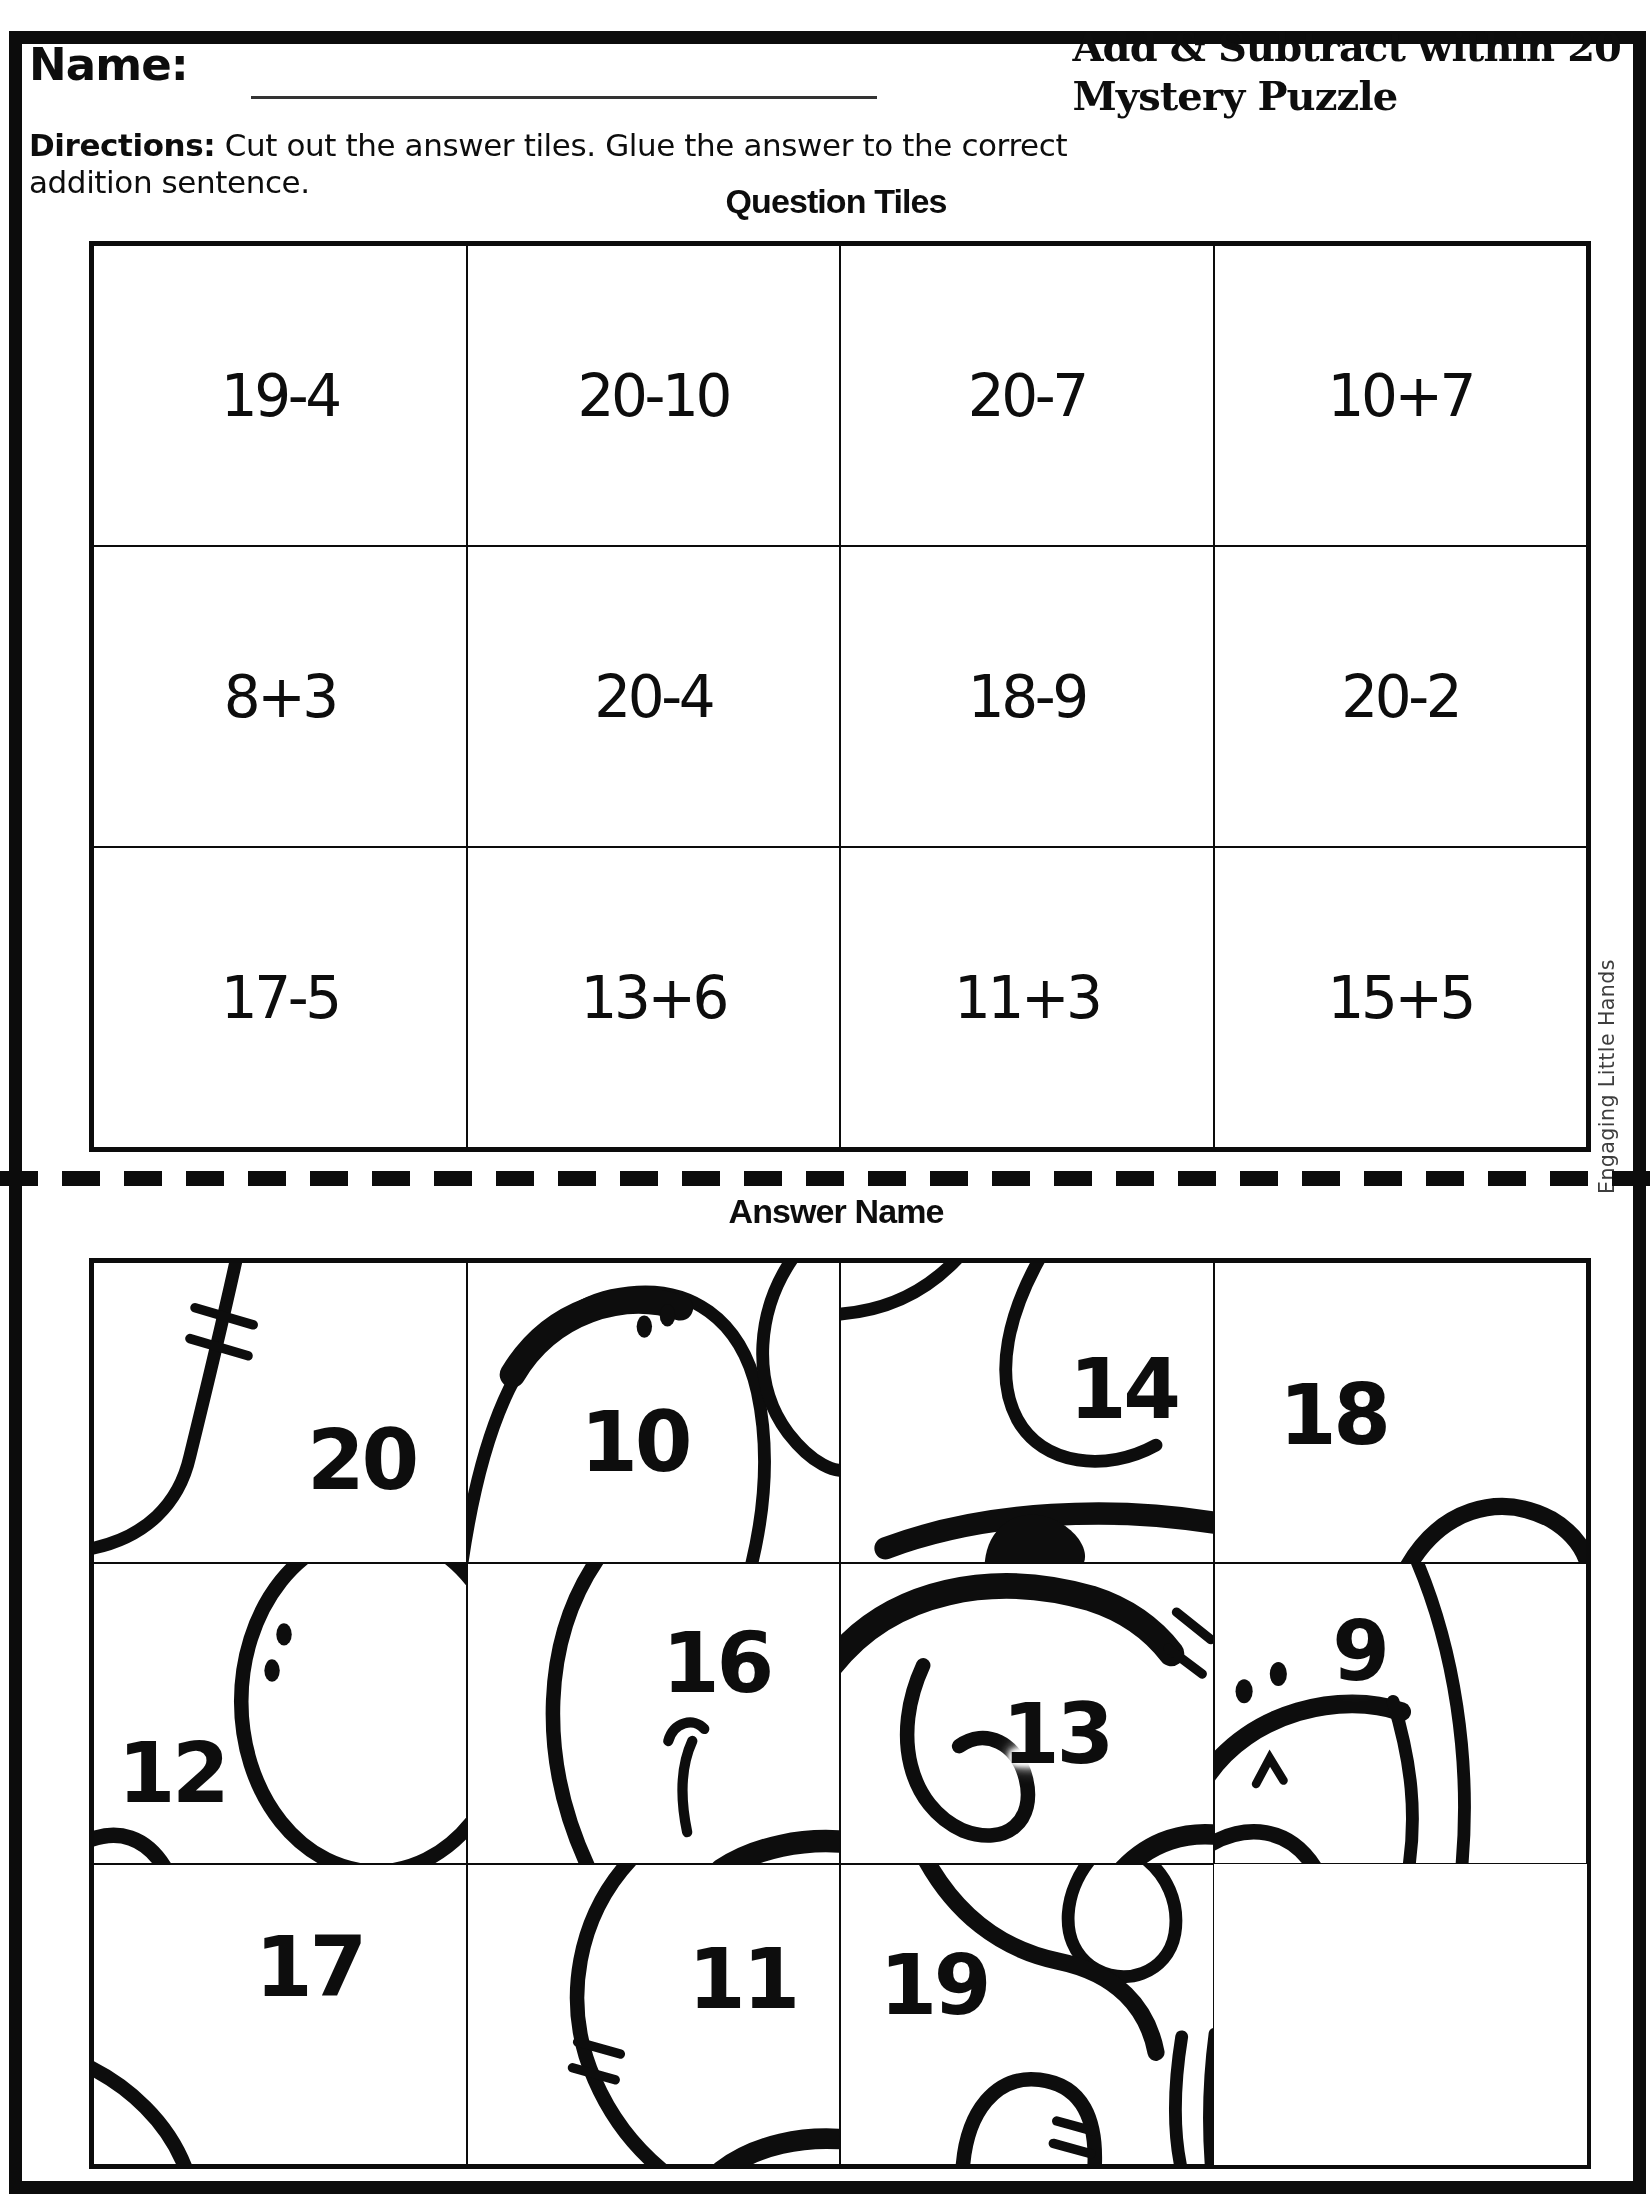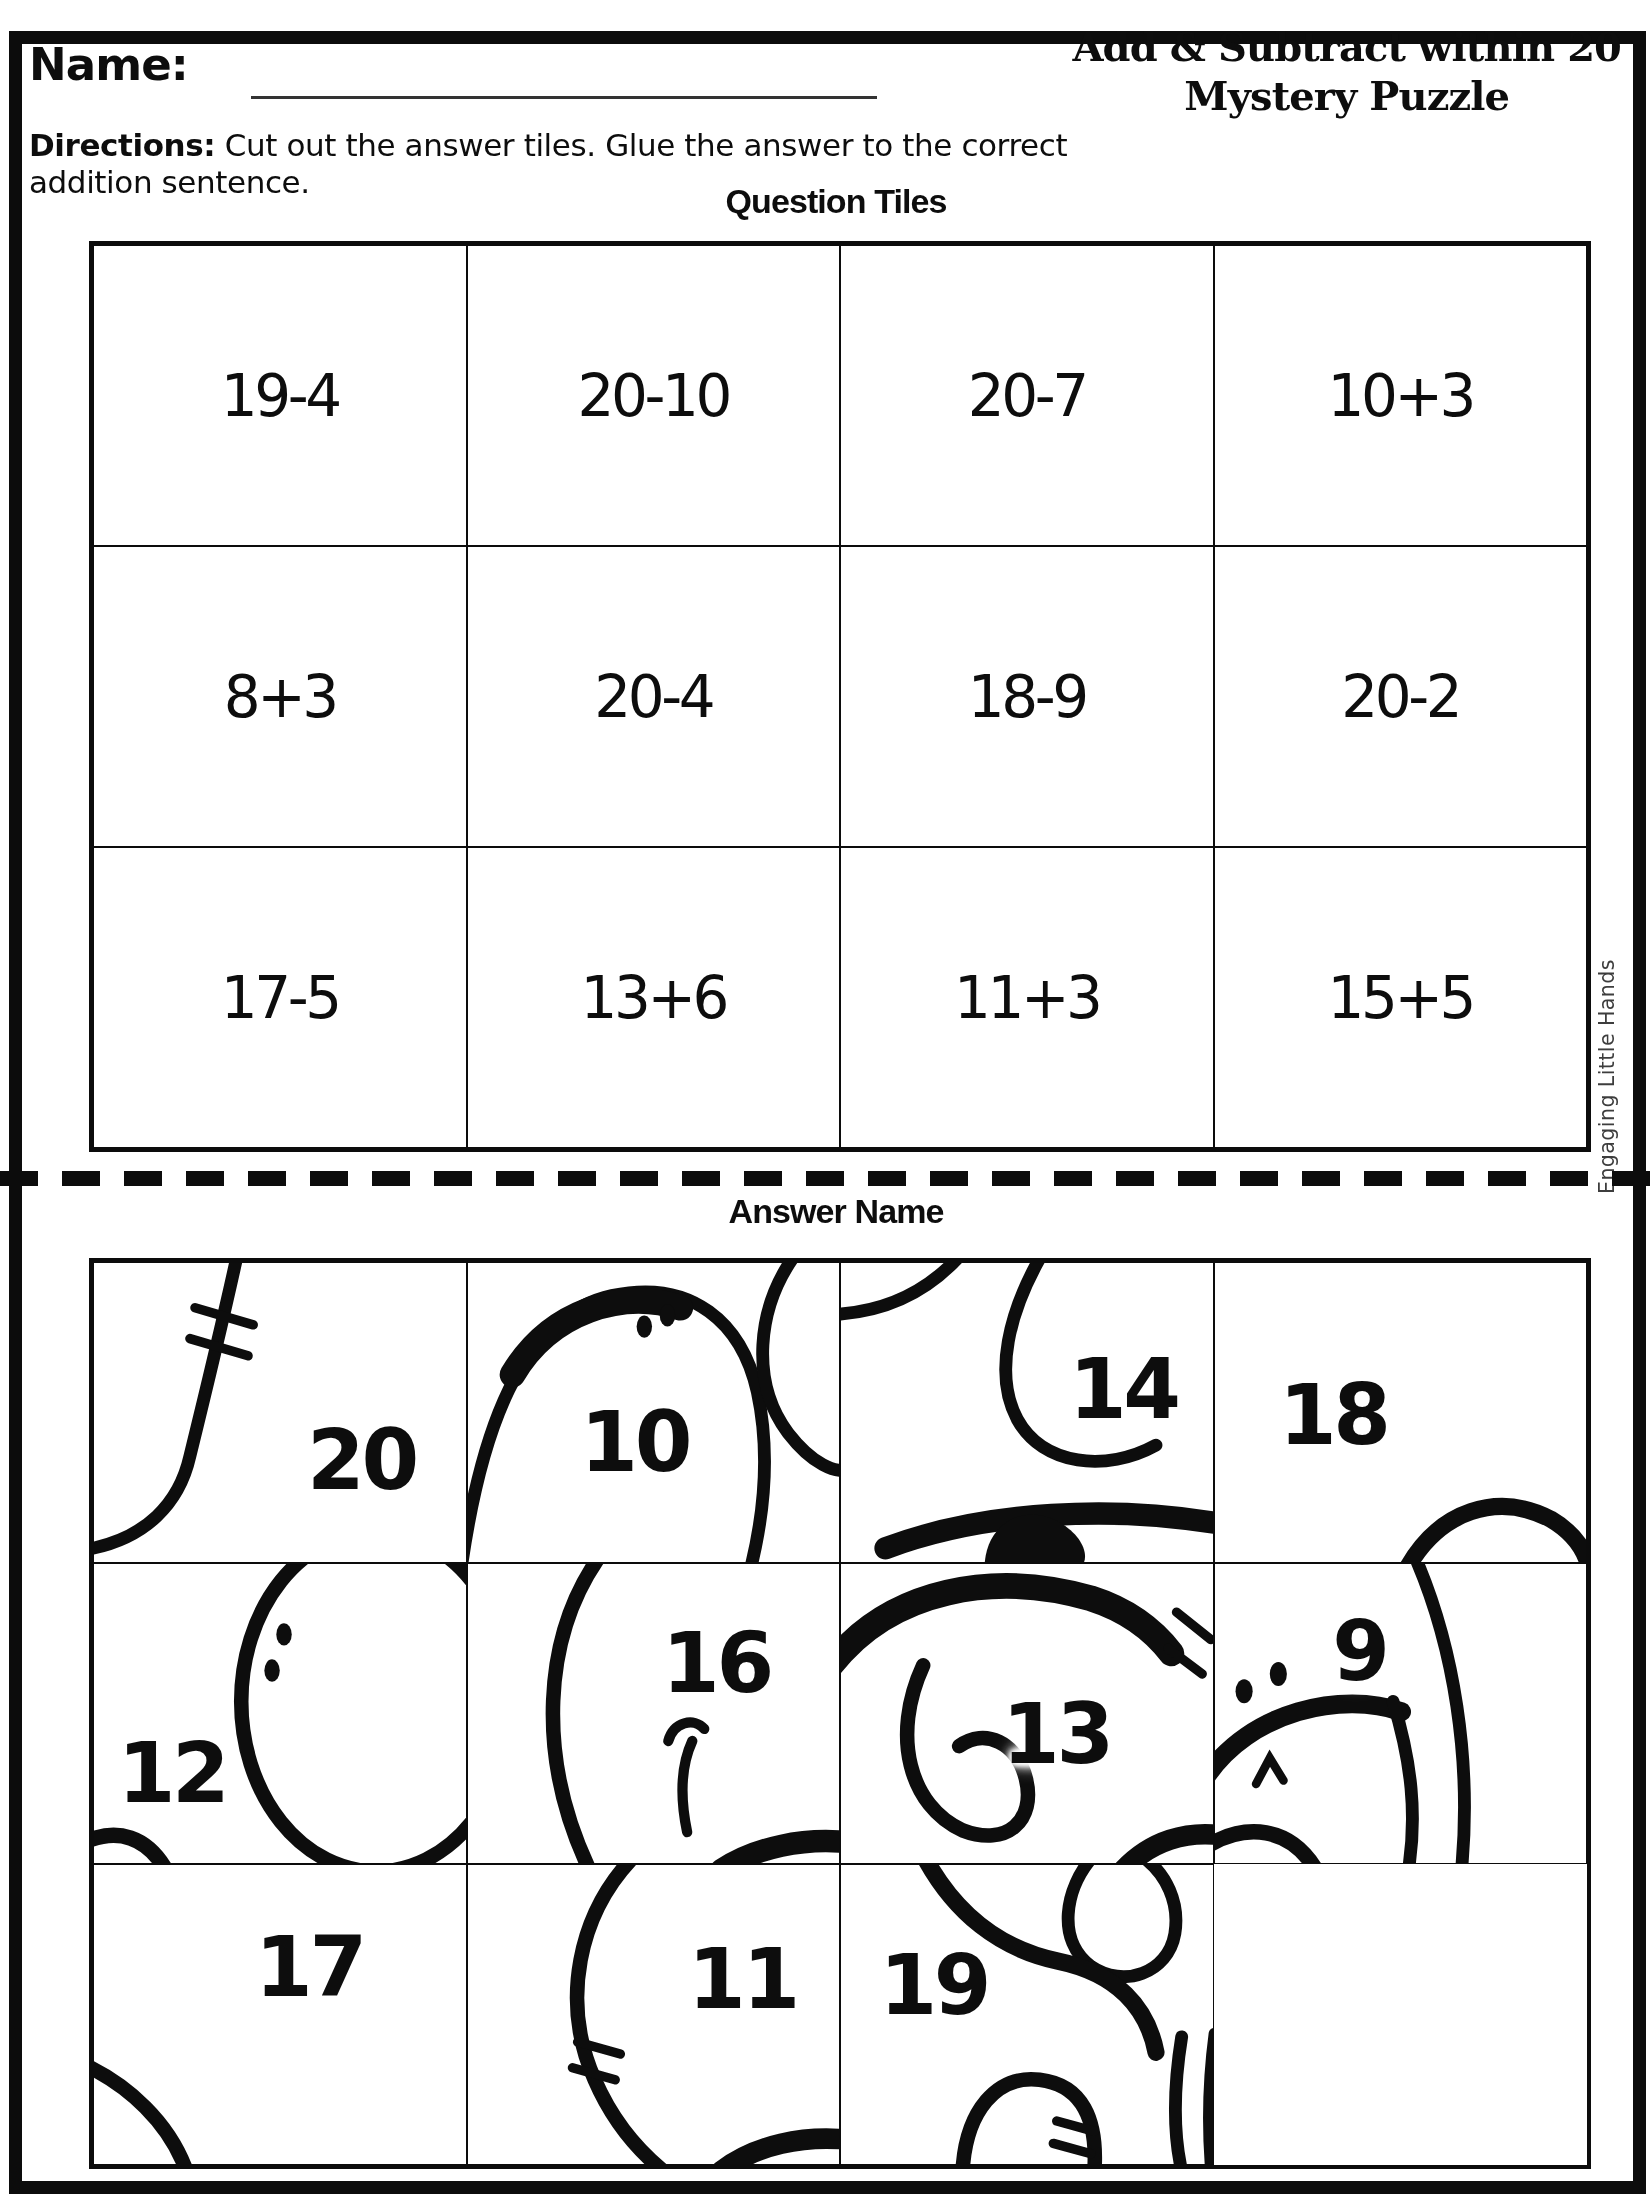--- a/index.html
+++ b/index.html
@@ -9,21 +9,21 @@
     font-family:"DejaVu Sans", sans-serif;
   }
   .page-border {
     position:absolute; left:8.6px; top:31px; width:1611px; height:2137px;
     border:13px solid #0c0c0c;
   }
   
   .name-row { position:absolute; left:29px; top:38px; font-size:45px; font-weight:bold; letter-spacing:-0.9px; }
   .name-underline { position:absolute; left:251px; top:96px; width:626px; height:3.4px; background:#333; }
   .doc-title {
-    position:absolute; right:31px; top:22.4px; text-align:center;
+    position:absolute; right:31px; top:22.4px; text-align:left;
     font-family:"DejaVu Serif", serif; font-weight:600; font-size:40px; line-height:49px; letter-spacing:-0.9px;
   }
   .directions { position:absolute; left:29px; top:127px; width:1075px; font-size:31px; line-height:37px; letter-spacing:-0.4px; }
   .directions b { font-weight:bold; }
   
   .section-title {
     position:absolute; left:89px; width:1494px; text-align:center;
     font-family:Liberation Sans, sans-serif; font-weight:600; font-size:34px; letter-spacing:-0.9px;
   }
   .q-title { top:182px; }
@@ -71,21 +71,21 @@
 </div>
 
 <div class="directions"><b>Directions:</b><span> Cut out the answer tiles. Glue the answer to the correct addition sentence.</span></div>
 
 <div class="section-title q-title">Question Tiles</div>
 
 <div class="grid q-grid">
   <div class="cell q-cell">19-4</div>
   <div class="cell q-cell">20-10</div>
   <div class="cell q-cell">20-7</div>
-  <div class="cell q-cell">10+3</div>
+  <div class="cell q-cell">10+7</div>
   <div class="cell q-cell">8+3</div>
   <div class="cell q-cell">20-4</div>
   <div class="cell q-cell">18-9</div>
   <div class="cell q-cell">20-2</div>
   <div class="cell q-cell">17-5</div>
   <div class="cell q-cell">13+6</div>
   <div class="cell q-cell">11+3</div>
   <div class="cell q-cell">15+5</div>
 </div>
 

